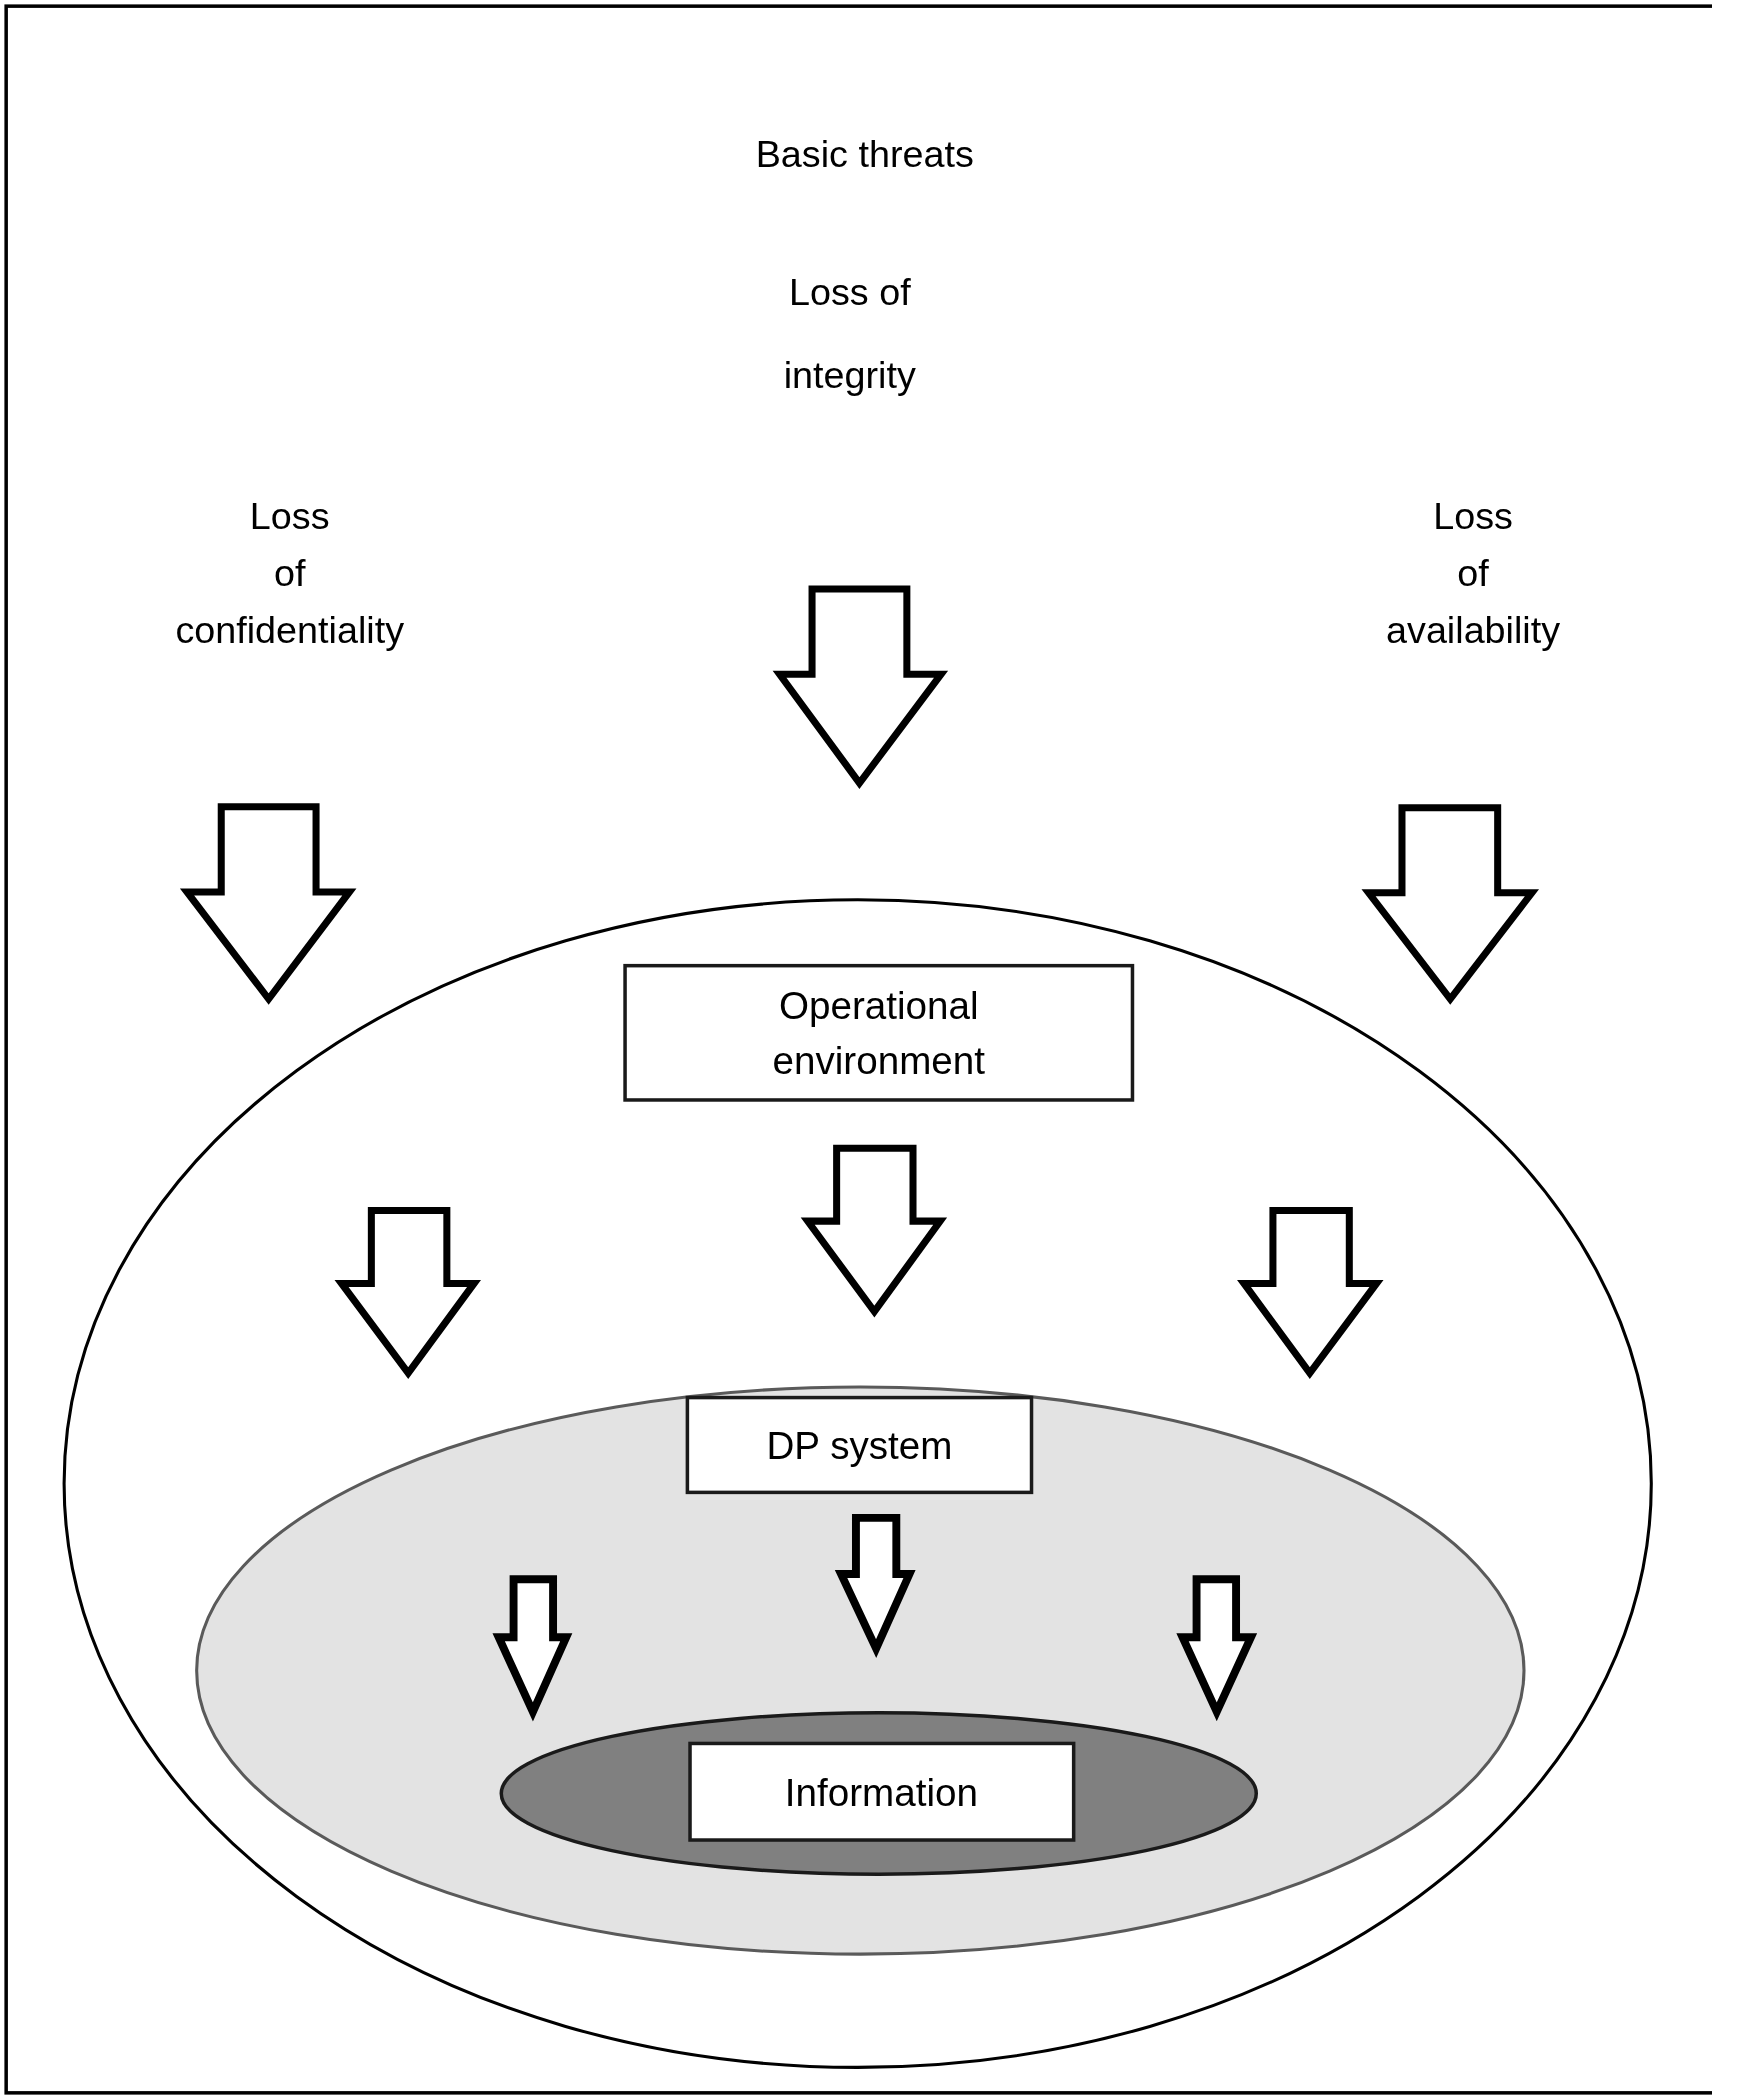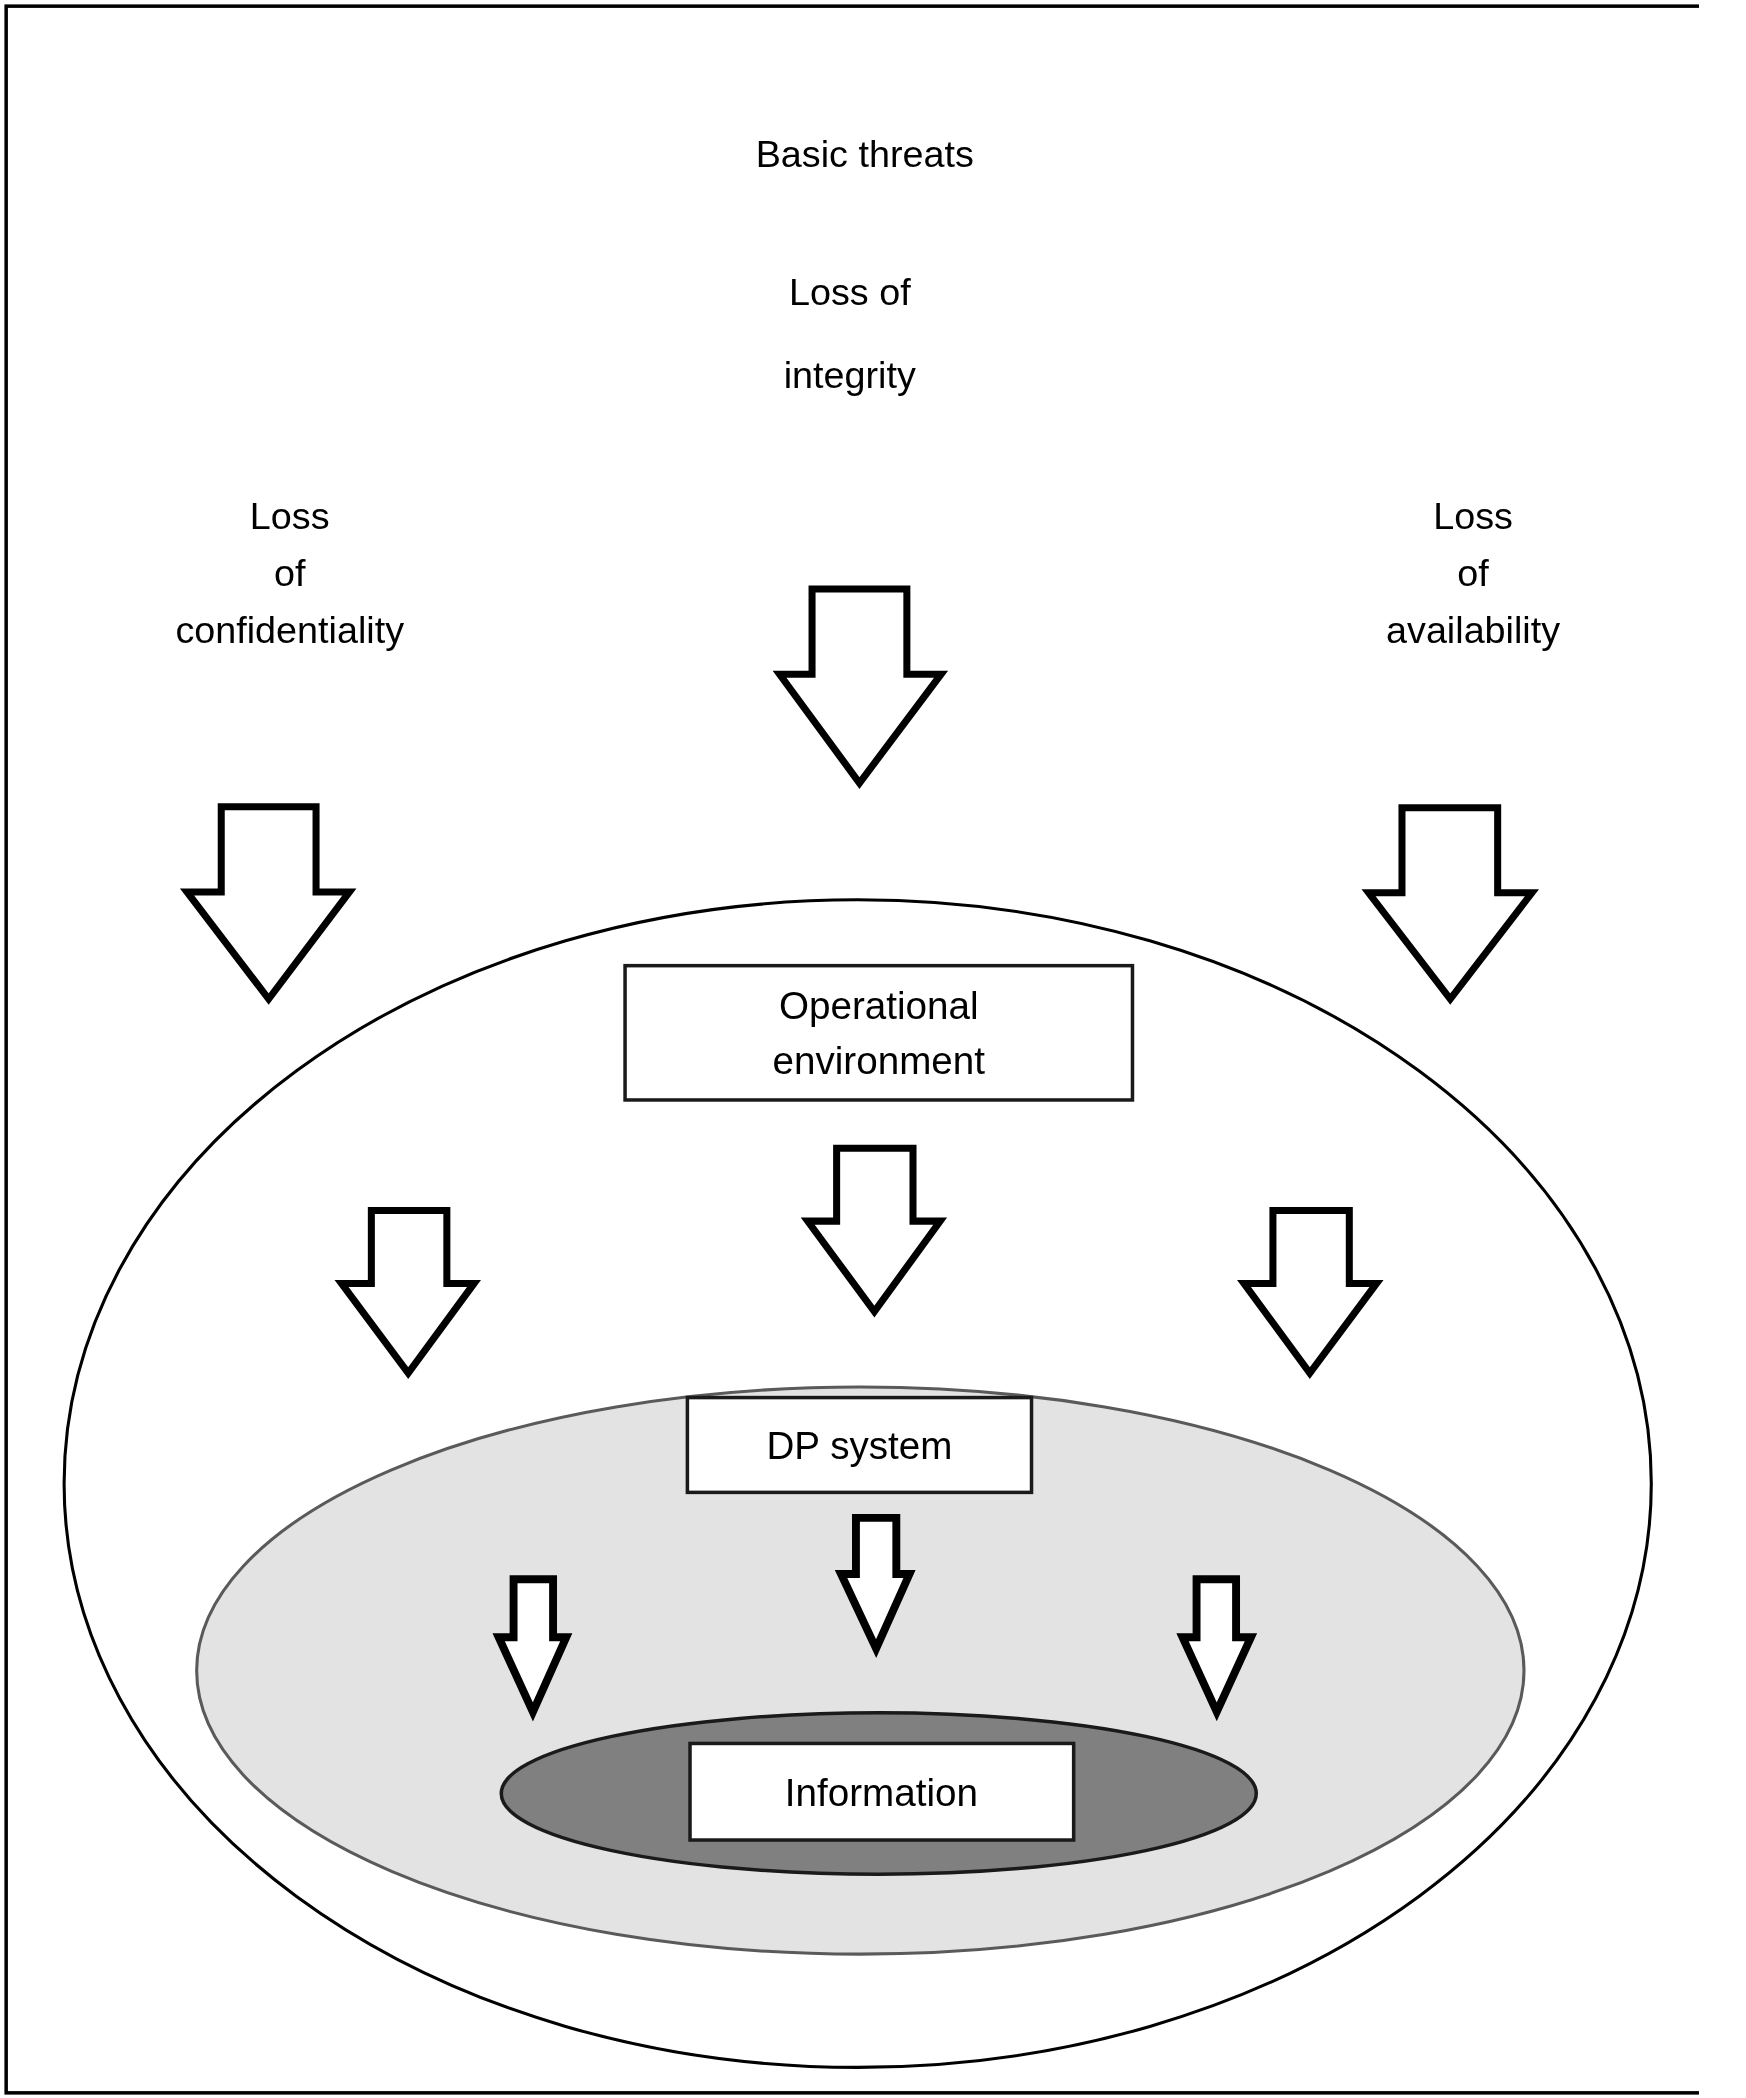--- a/index.html
+++ b/index.html
@@ -9,20 +9,21 @@
   }
   body {
     font-family: "Liberation Sans", sans-serif;
   }
   #stage {
     position: relative;
     width: 1699px;
     height: 2099px;
     background: #ffffff;
     overflow: hidden;
+    padding-left: 13px;
   }
   #figure {
     position: absolute;
     inset: 0;
     width: 1747px;
     height: 2099px;
   }
   .diagram-text {
     font-family: "Liberation Sans", sans-serif;
     fill: #000000;

